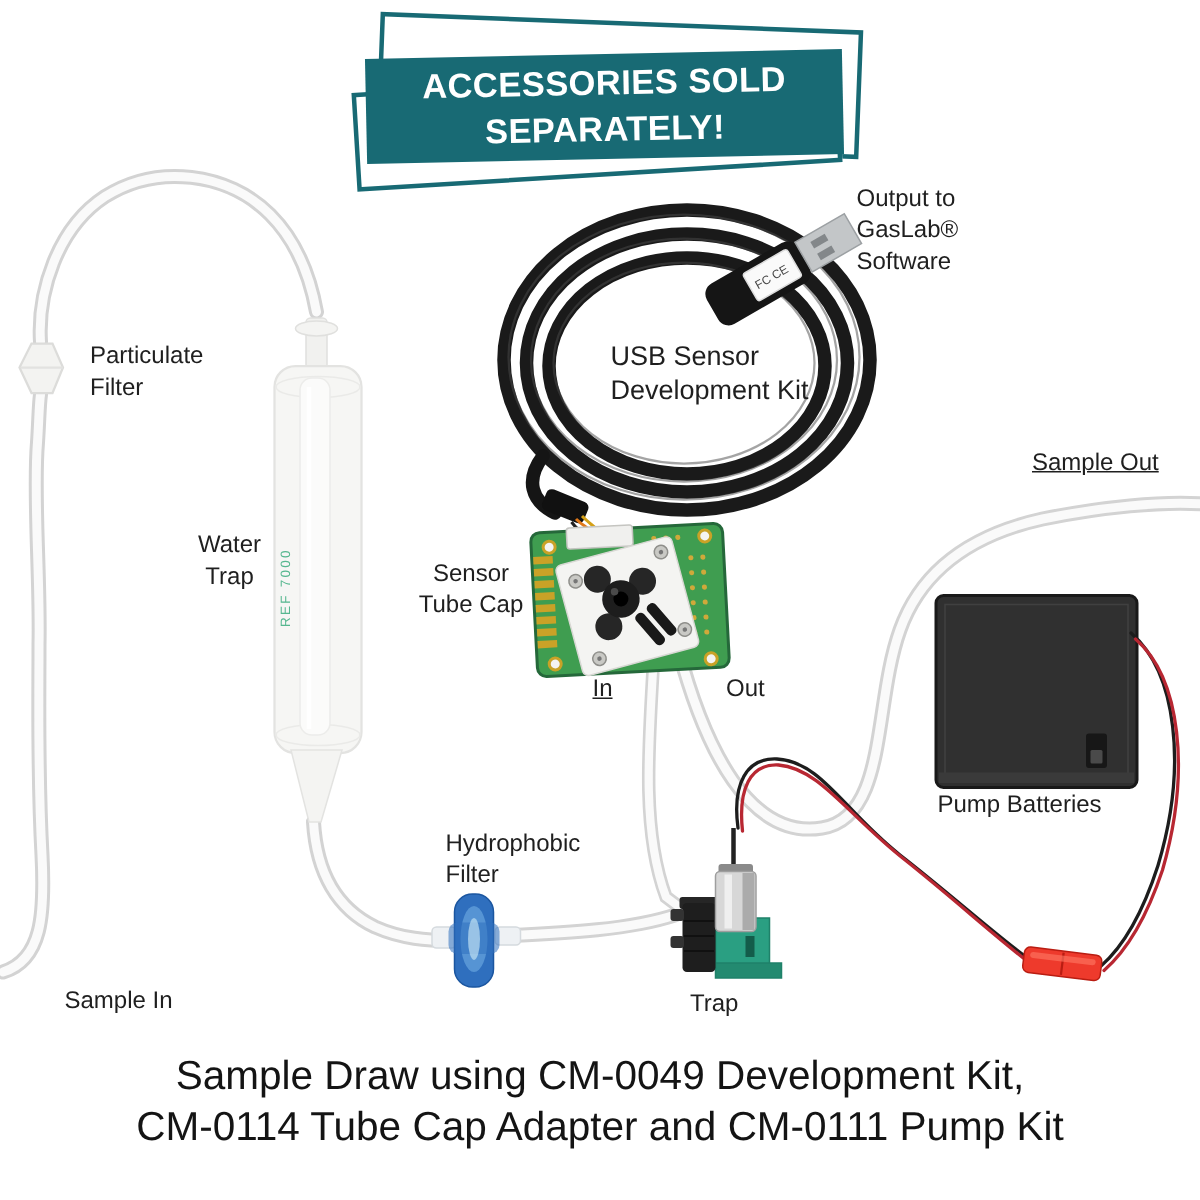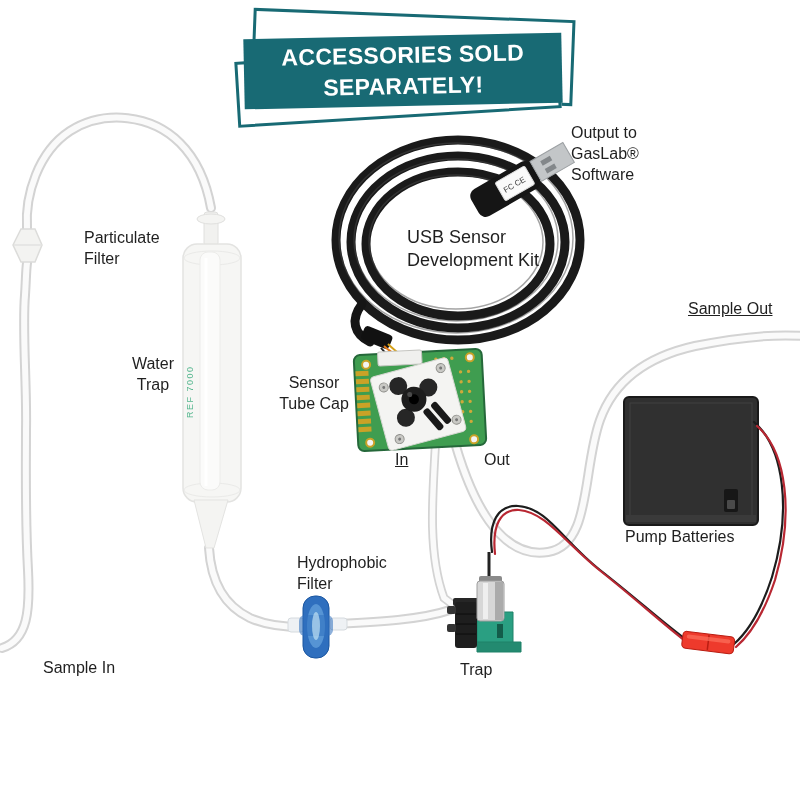--- a/index.html
+++ b/index.html
@@ -195,34 +195,36 @@
         <circle cx="410" cy="394" r="2.5" fill="#4a4a4a"></circle>
       </g>
     </g>
   </svg>
 
   <div id="banner-frame-1" style="border-color: rgb(24, 106, 116);"></div>
   <div id="banner-frame-2" style="border-color: rgb(24, 106, 116);"></div>
   <div id="banner" style="background-color: rgb(24, 106, 116);">ACCESSORIES SOLD
 SEPARATELY!</div>
 
-  <div class="label" style="left:60px;top:228px;margin-left:24px;">Particulate
+  <div class="label" style="left:60px;top:228px;">Particulate
 Filter</div>
   <div class="label center" style="left:118px;top:354px;width:70px;">Water
 Trap</div>
   <div class="label" style="left:571px;top:123px;">Output to
 GasLab®
 Software</div>
   <div class="label" id="lbl-usb-kit" style="left:407px;top:226px;">USB Sensor
 Development Kit</div>
   <div class="label center" style="left:274px;top:373px;width:80px;">Sensor
 Tube Cap</div>
   <div class="label" style="left:395px;top:450px;text-decoration:underline;">In</div>
   <div class="label" style="left:464px;top:450px;margin-left:20px;">Out</div>
   <div class="label" style="left:688px;top:299px;text-decoration:underline;">Sample Out</div>
   <div class="label" style="left:625px;top:527px;">Pump Batteries</div>
   <div class="label" style="left:297px;top:553px;">Hydrophobic
 Filter</div>
   <div class="label" style="left:31px;top:658px;margin-left:12px;">Sample In</div>
   <div class="label" style="left:460px;top:660px;">Trap</div>
 
+  <div id="caption">Sample Draw using CM-0049 Development Kit,
+CM-0114 Tube Cap Adapter and CM-0111 Pump Kit</div>
 
 </div>
 
 </body></html>

